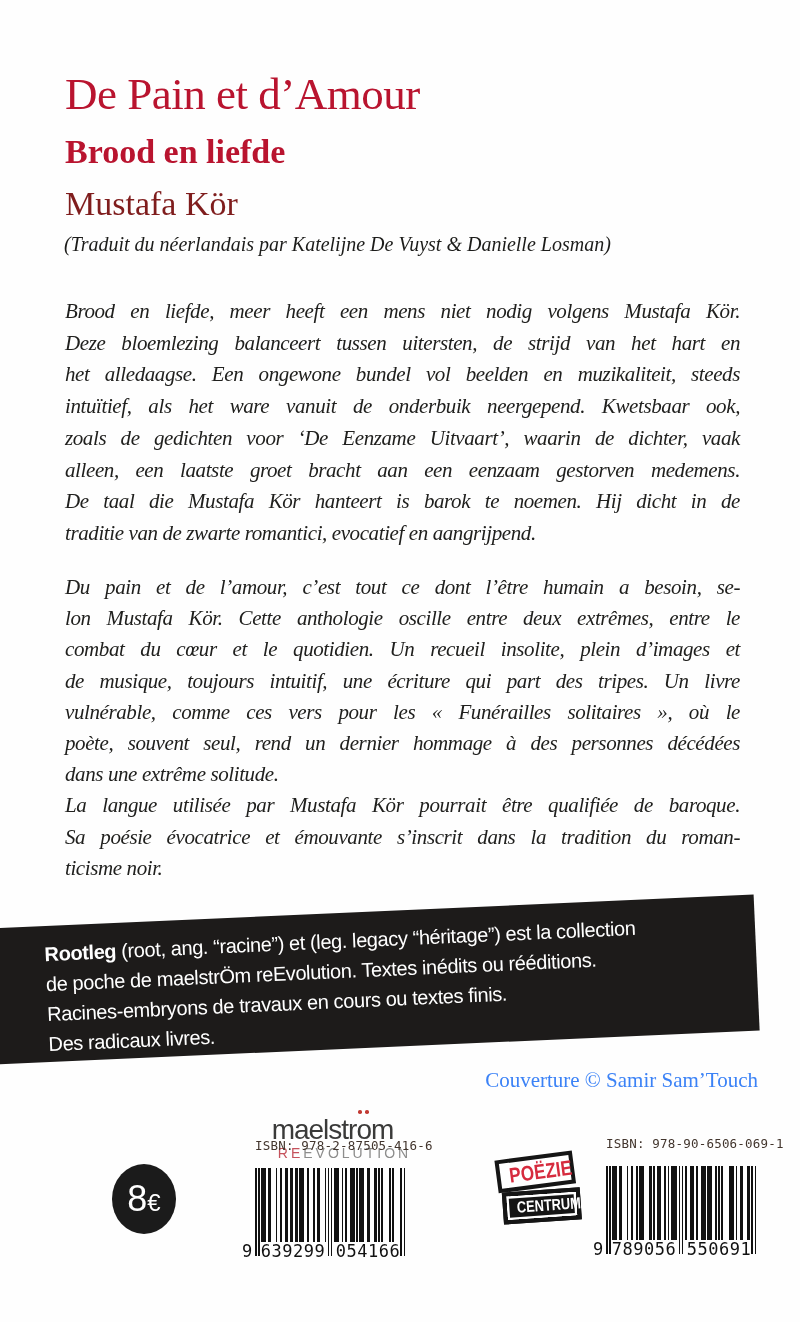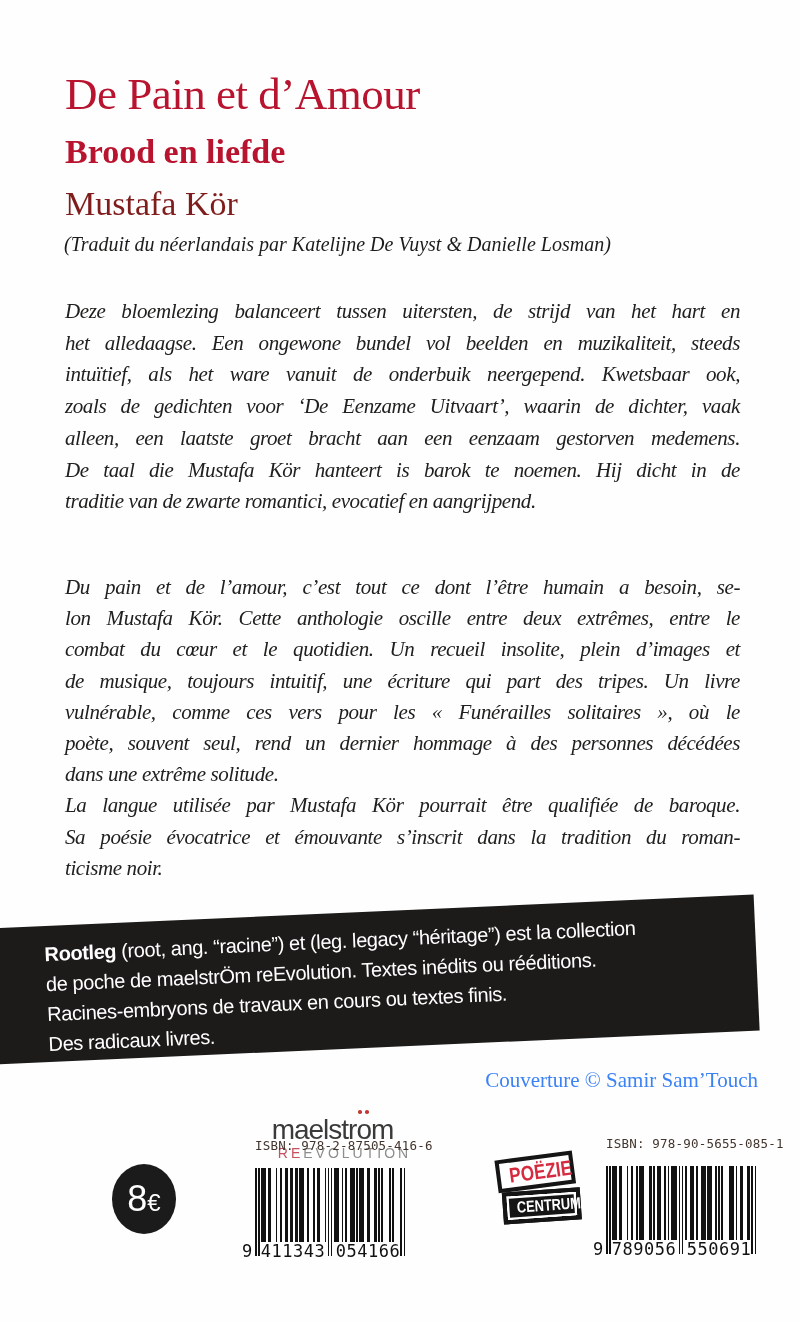--- a/index.html
+++ b/index.html
@@ -77,20 +77,21 @@
 <body>
 
 <div class="page">
 
   <div class="title-fr">De Pain et d’Amour</div>
   <div class="title-nl">Brood en liefde</div>
   <div class="author">Mustafa Kör</div>
   <div class="translator">(Traduit du néerlandais par Katelijne De Vuyst &amp; Danielle Losman)</div>
 
   <div class="para para-nl">
+      <div class="bline just">Brood en liefde, meer heeft een mens niet nodig volgens Mustafa Kör.</div>
       <div class="bline just">Deze bloemlezing balanceert tussen uitersten, de strijd van het hart en</div>
       <div class="bline just">het alledaagse. Een ongewone bundel vol beelden en muzikaliteit, steeds</div>
       <div class="bline just">intuïtief, als het ware vanuit de onderbuik neergepend. Kwetsbaar ook,</div>
       <div class="bline just">zoals de gedichten voor ‘De Eenzame Uitvaart’, waarin de dichter, vaak</div>
       <div class="bline just">alleen, een laatste groet bracht aan een eenzaam gestorven medemens.</div>
       <div class="bline just">De taal die Mustafa Kör hanteert is barok te noemen. Hij dicht in de</div>
       <div class="bline">traditie van de zwarte romantici, evocatief en aangrijpend.</div>
     </div>
   <div class="para para-fr">
       <div class="bline just">Du pain et de l’amour, c’est tout ce dont l’être humain a besoin, se-</div>
@@ -118,21 +119,21 @@
 
   <div class="maelstrom">
     <div class="mael-word"><span>maelstr</span><span class="odot">o</span><span>m</span></div>
     <div class="mael-sub"><span class="re">RE</span><span class="evo">EVOLUTION</span></div>
   </div>
 
   <div class="bc-block bc-left">
     <div class="isbn-line">ISBN: 978-2-87505-416-6</div>
     <div class="bars">
       <div class="bc-digits bc-first">9</div>
-      <div class="bc-digits bc-g1">411343</div>
+      <div class="bc-digits bc-g1">639299</div>
       <div class="bc-digits bc-g2">054166</div>
     <div class="bar" style="left: 0px; width: 1.58px; height: 88px;"></div>
         <div class="bar" style="left: 3.16px; width: 1.58px; height: 88px;"></div>
         <div class="bar" style="left: 6.32px; width: 1.58px; height: 74px;"></div>
         <div class="bar" style="left: 7.9px; width: 1.58px; height: 74px;"></div>
         <div class="bar" style="left: 9.48px; width: 1.58px; height: 74px;"></div>
         <div class="bar" style="left: 12.64px; width: 1.58px; height: 74px;"></div>
         <div class="bar" style="left: 14.22px; width: 1.58px; height: 74px;"></div>
         <div class="bar" style="left: 20.54px; width: 1.58px; height: 74px;"></div>
         <div class="bar" style="left: 25.28px; width: 1.58px; height: 74px;"></div>
@@ -171,21 +172,21 @@
         <div class="bar" style="left: 123.24px; width: 1.58px; height: 74px;"></div>
         <div class="bar" style="left: 126.4px; width: 1.58px; height: 74px;"></div>
         <div class="bar" style="left: 134.3px; width: 1.58px; height: 74px;"></div>
         <div class="bar" style="left: 137.46px; width: 1.58px; height: 74px;"></div>
         <div class="bar" style="left: 145.36px; width: 1.58px; height: 88px;"></div>
         <div class="bar" style="left: 148.52px; width: 1.58px; height: 88px;"></div>
       </div>
   </div>
 
   <div class="bc-block bc-right">
-    <div class="isbn-line">ISBN: 978-90-5655-085-1</div>
+    <div class="isbn-line">ISBN: 978-90-6506-069-1</div>
     <div class="bars">
       <div class="bc-digits bc-first">9</div>
       <div class="bc-digits bc-g1">789056</div>
       <div class="bc-digits bc-g2">550691</div>
     <div class="bar" style="left: 0px; width: 1.58px; height: 88px;"></div>
         <div class="bar" style="left: 3.16px; width: 1.58px; height: 88px;"></div>
         <div class="bar" style="left: 6.32px; width: 1.58px; height: 74px;"></div>
         <div class="bar" style="left: 7.9px; width: 1.58px; height: 74px;"></div>
         <div class="bar" style="left: 9.48px; width: 1.58px; height: 74px;"></div>
         <div class="bar" style="left: 12.64px; width: 1.58px; height: 74px;"></div>

